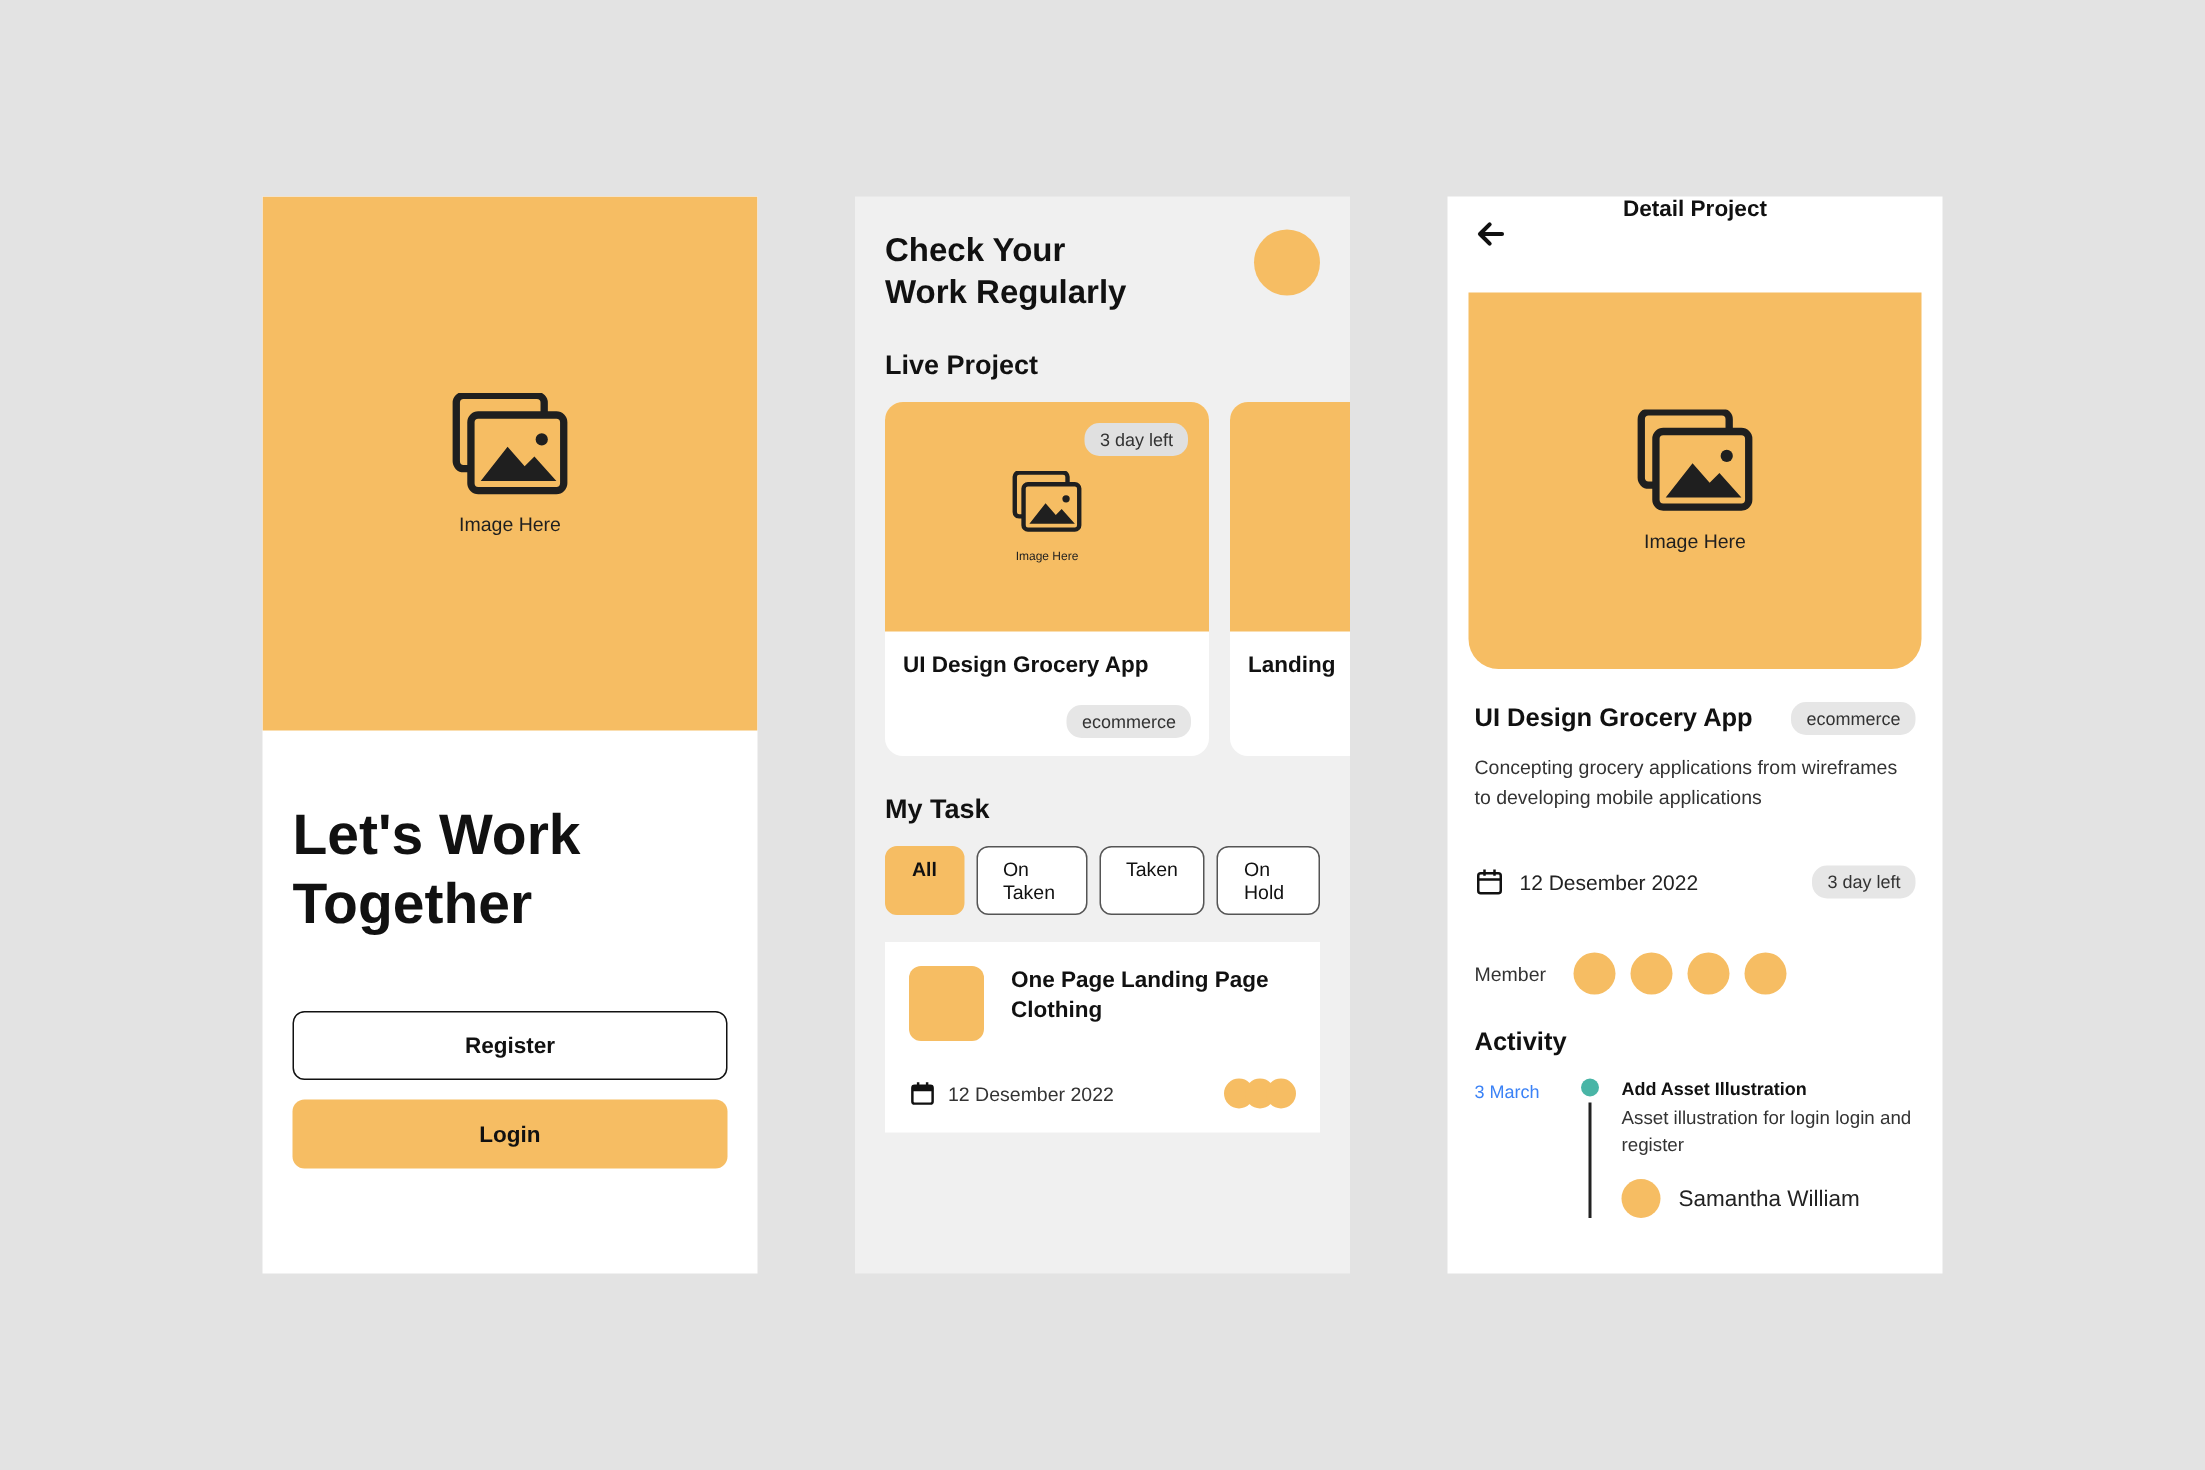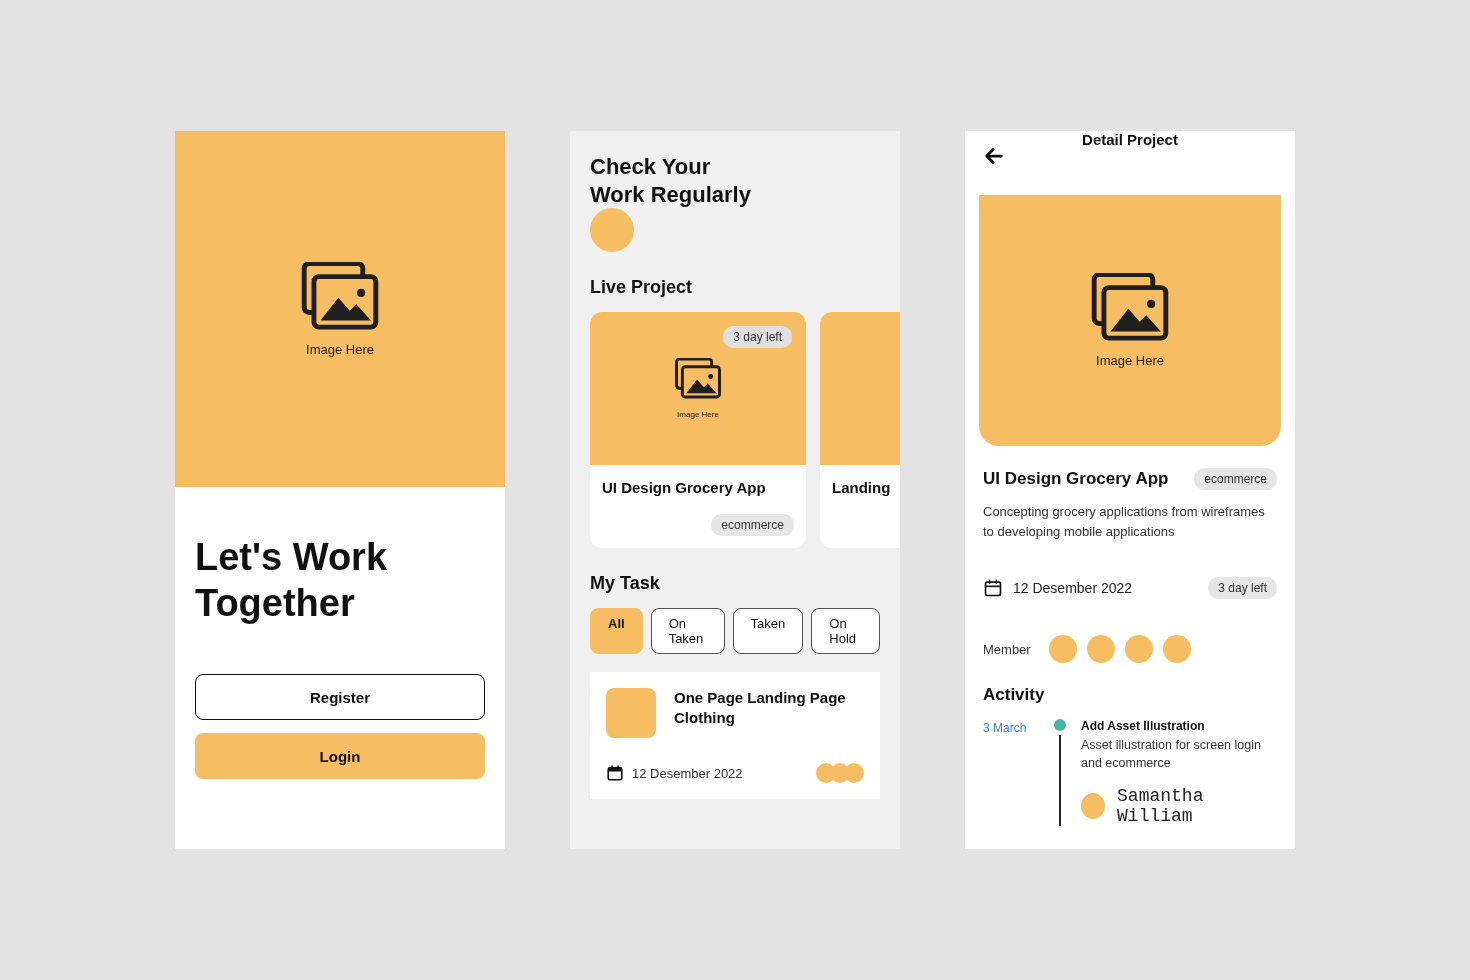--- a/index.html
+++ b/index.html
@@ -76,21 +76,20 @@
   .btn-primary { background: #f6bd63; color: #111; }
   .btn-outline { background: #fff; color: #111; border: 1.5px solid #111; }
 
   
   .p2 { background: #f0f0f0; padding: 22px 0 0 0; }
   .p2-header {
     display: flex;
     justify-content: space-between;
     align-items: flex-start;
     padding: 0 20px;
-    flex-direction: column;
   }
   .p2-title {
     font-size: 22px;
     font-weight: 800;
     color: #111;
     line-height: 1.25;
   }
   .avatar-circle {
     width: 44px;
     height: 44px;
@@ -283,21 +282,21 @@
     background: #49b5a6;
   }
   .timeline .line {
     width: 1.5px; flex: 1; background: #222; margin-top: 4px;
   }
   .activity-content { flex: 1; }
   .act-title { font-size: 12px; font-weight: 800; color: #111; }
   .act-desc { font-size: 12.5px; color: #333; margin-top: 4px; line-height: 1.4; }
   .act-user { display: flex; align-items: center; gap: 12px; margin-top: 14px; }
   .act-user .av { width: 26px; height: 26px; border-radius: 50%; background: #f6bd63; }
-  .act-user .nm { font-size: 18px; color: #222; font-family: Liberation Mono, monospace; }
+  .act-user .nm { font-size: 15px; color: #222; }
 </style>
 </head>
 <body>
 
 <div class="phone">
   <div class="onb-hero">
     <div class="image-placeholder">
       <svg viewBox="0 0 100 86">
         <rect x="6" y="2" width="72" height="60" rx="6" fill="none" stroke="#1f1f1f" stroke-width="6"></rect>
         <rect x="18" y="18" width="76" height="62" rx="6" fill="#f6bd63" stroke="#1f1f1f" stroke-width="6"></rect>
@@ -439,21 +438,21 @@
     <div class="activity-h">Activity</div>
 
     <div class="activity-row">
       <div class="activity-date">3 March</div>
       <div class="timeline">
         <div class="knob"></div>
         <div class="line"></div>
       </div>
       <div class="activity-content">
         <div class="act-title">Add Asset Illustration</div>
-        <div class="act-desc">Asset illustration for screen login and ecommerce</div>
+        <div class="act-desc">Asset illustration for login login and register</div>
         <div class="act-user">
           <div class="av"></div>
           <span class="nm">Samantha William</span>
         </div>
       </div>
     </div>
   </div>
 </div>
 
 </body></html>

